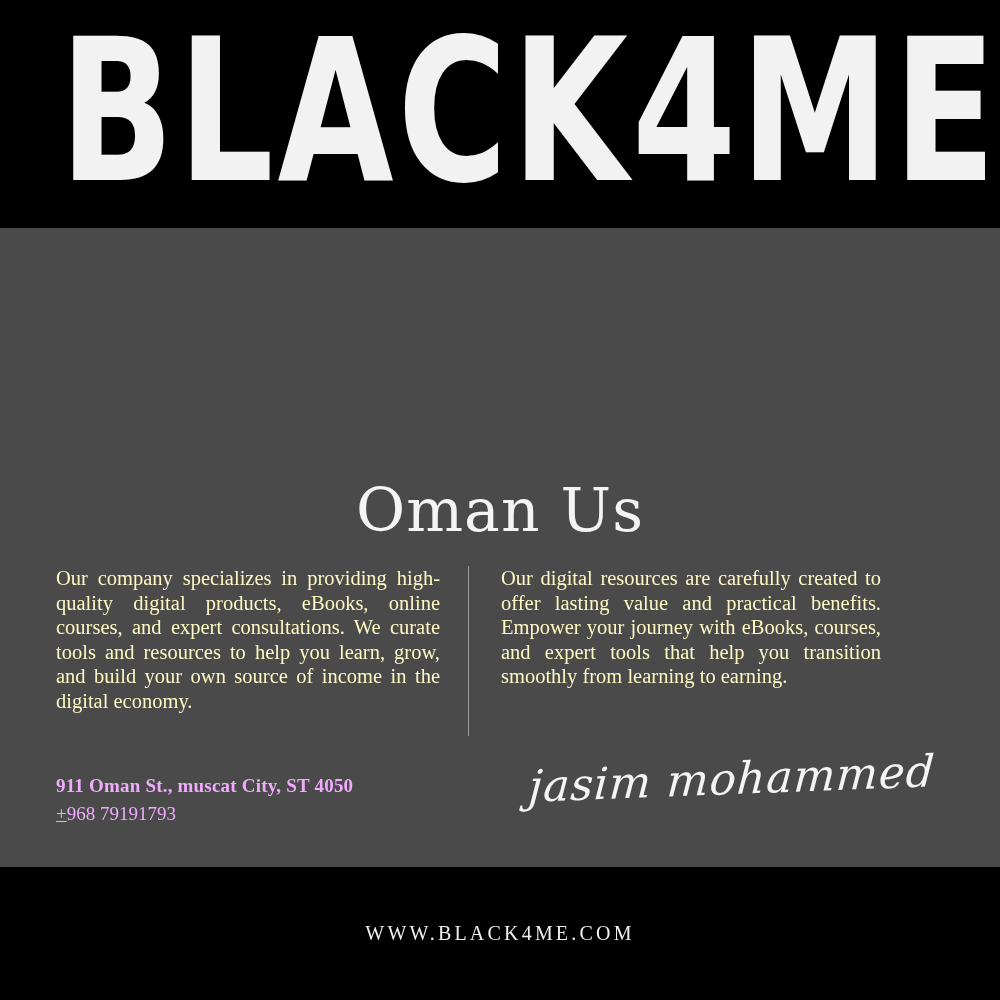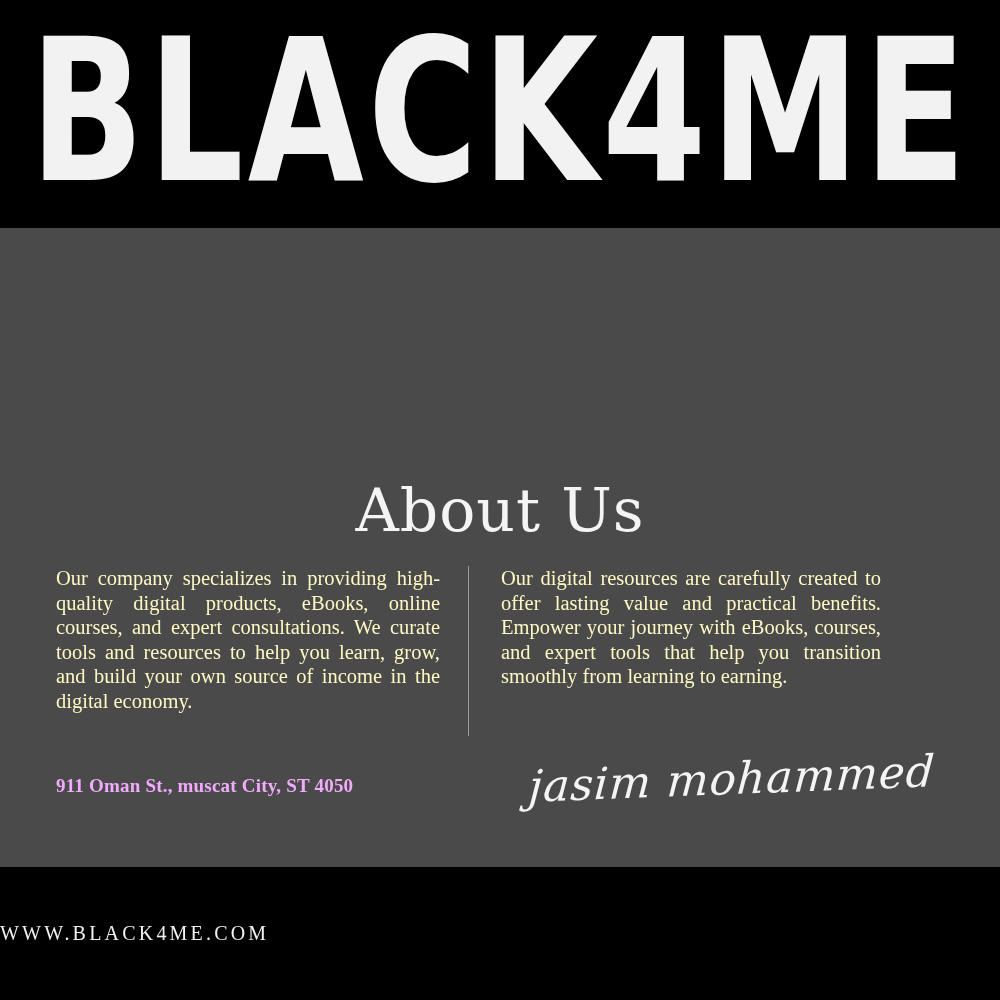--- a/index.html
+++ b/index.html
@@ -20,21 +20,21 @@
     display: flex;
     flex-direction: column;
   }
 
   
   .header-bar {
     background: #000000;
     height: 228px;
     display: flex;
     align-items: center;
-    justify-content: center;
+    justify-content: flex-end;
     overflow: hidden;
   }
 
   .brand-logo {
     color: #f2f2f2;
     font-family: "DejaVu Sans", sans-serif;
     font-weight: 700;
     font-size: 150px;
     line-height: 150px;
     letter-spacing: 4px;
@@ -139,21 +139,21 @@
     letter-spacing: 1px;
     white-space: nowrap;
   }
 
   
   .footer-bar {
     background: #000000;
     height: 133px;
     display: flex;
     align-items: center;
-    justify-content: flex-start;
+    justify-content: center;
     text-decoration: underline;
   }
 
   .footer-url {
     color: #f0f0f0;
     font-family: "Liberation Serif", serif;
     font-size: 20px;
     letter-spacing: 3.2px;
   }
 </style>
@@ -161,30 +161,31 @@
 <body>
 
 <div class="page">
 
   <header class="header-bar">
     <div class="brand-logo">BLACK4ME</div>
   </header>
 
   <main class="body-area">
 
-    <h1 class="about-title">About Us</h1>
+    <h1 class="about-title">Oman Us</h1>
 
     <div class="columns">
       <p class="col col-left">Our company specializes in providing high-quality digital products, eBooks, online courses, and expert consultations. We curate tools and resources to help you learn, grow, and build your own source of income in the digital economy.</p>
       <div class="divider"></div>
       <p class="col col-right">Our digital resources are carefully created to offer lasting value and practical benefits. Empower your journey with eBooks, courses, and expert tools that help you transition smoothly from learning to earning.</p>
     </div>
 
     <div class="contact-block">
       <div class="address">911 Oman St., muscat City, ST 4050</div>
+      <div class="phone"><span class="plus">+</span><span>968 79191793</span></div>
     </div>
 
     <div class="signature">jasim mohammed</div>
 
   </main>
 
   <footer class="footer-bar">
     <div class="footer-url">WWW.BLACK4ME.COM</div>
   </footer>
 

